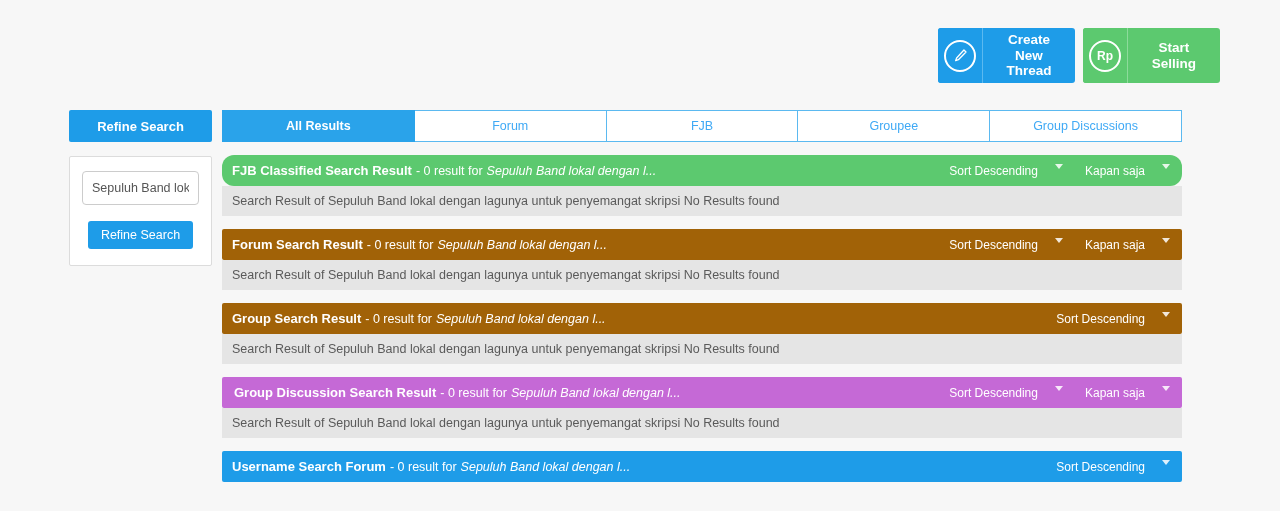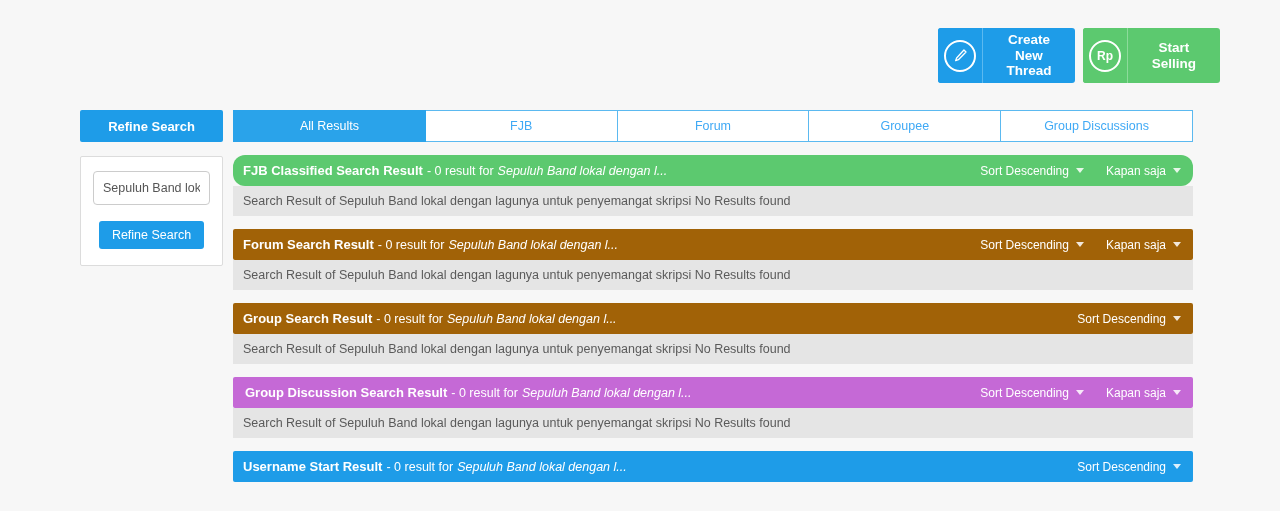--- a/index.html
+++ b/index.html
@@ -73,21 +73,21 @@
     justify-content: center;
     color: #ffffff;
     font-size: 12px;
     font-weight: bold;
   }
 
   
   .content {
     position: absolute;
     top: 110px;
-    left: 80px;
+    left: 69px;
     width: 1113px;
     display: flex;
     gap: 0;
   }
 
   
   .sidebar { width: 143px; flex: 0 0 143px; }
 
   .sidebar-head {
     height: 32px;
@@ -154,21 +154,21 @@
     display: flex;
     align-items: center;
     justify-content: center;
     cursor: pointer;
     white-space: nowrap;
   }
   .tab:first-child { border-left: 1px solid #5bb9f0; }
   .tab.active {
     background: #2aa3ea;
     color: #ffffff;
-    font-weight: normal;
+    font-weight: bold;
     border-color: #2aa3ea;
   }
 
   
   .result-block { margin-top: 13px; }
   .result-block.first { margin-top: 13px; }
 
   .result-head {
     height: 31px;
     display: flex;
@@ -184,22 +184,22 @@
 
   .rh-controls {
     margin-left: auto;
     display: flex;
     align-items: center;
     gap: 22px;
   }
 
   .rh-drop {
     display: flex;
-    align-items: center;
-    gap: 7px;
+    align-items: flex-start;
+    gap: 17px;
     font-size: 12px;
     color: #ffffff;
     cursor: pointer;
     white-space: nowrap;
   }
 
   .caret {
     width: 0; height: 0;
     border-left: 4px solid transparent;
     border-right: 4px solid transparent;
@@ -251,22 +251,22 @@
       <div class="sidebar-body">
         <input class="refine-input" type="text" value="Sepuluh Band lokal" style="">
         <button class="refine-btn">Refine Search</button>
       </div>
     </div>
 
     <div class="main">
 
       <div class="tabs">
           <div class="tab active">All Results</div>
+          <div class="tab">Forum</div>
           <div class="tab">FJB</div>
-          <div class="tab">Forum</div>
           <div class="tab">Groupee</div>
           <div class="tab">Group Discussions</div>
         </div>
 
       <div>
           <div class="result-block first">
             <div class="result-head" style="background: rgb(92, 201, 111); border-radius: 12px;">
               <span class="rh-title">FJB Classified Search Result</span>
               <span class="rh-rest">- 0 result for</span>
               <span class="rh-rest rh-query">Sepuluh Band lokal dengan l...</span>
@@ -328,21 +328,21 @@
                 <div class="rh-drop">
                   <span>Kapan saja</span>
                   <span class="caret"></span>
                 </div>
               </div>
             </div>
             <div class="result-body">Search Result of Sepuluh Band lokal dengan lagunya untuk penyemangat skripsi No Results found</div>
           </div>
           <div class="result-block">
             <div class="result-head" style="background: rgb(30, 156, 232);">
-              <span class="rh-title">Username Start Result</span>
+              <span class="rh-title">Username Search Forum</span>
               <span class="rh-rest">- 0 result for</span>
               <span class="rh-rest rh-query">Sepuluh Band lokal dengan l...</span>
               <div class="rh-controls">
                 <div class="rh-drop">
                   <span>Sort Descending</span>
                   <span class="caret"></span>
                 </div>
               </div>
             </div>
           </div>

